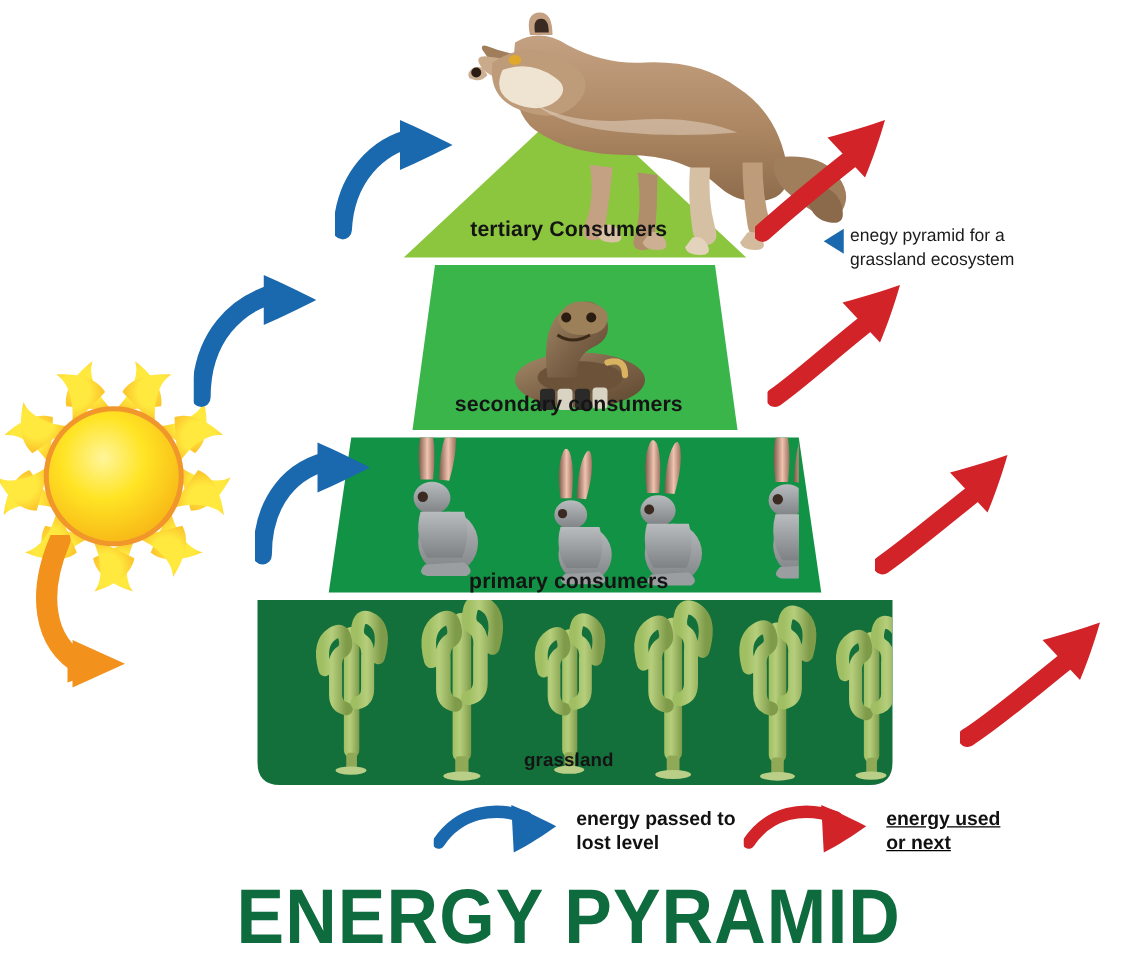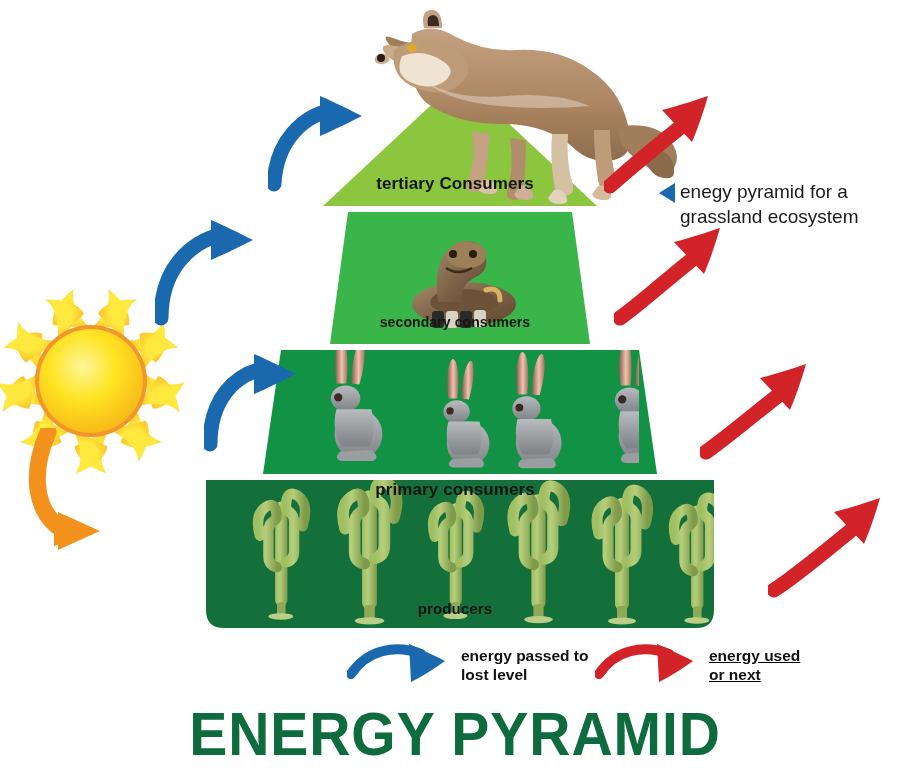--- a/index.html
+++ b/index.html
@@ -16,28 +16,28 @@
   .tier-label{
     position:absolute;
     font-family:"Liberation Sans", sans-serif;
     font-weight:bold;
     color:#141414;
     white-space:nowrap;
     text-align:center;
     letter-spacing:.1px;
   }
   #label-tertiary{font-size:17px;left:0;right:0;top:174px;}
-  #label-secondary{font-size:14px;left:0;right:0;top:314px;}
-  #label-primary{font-size:17px;left:0;right:0;top:455px;margin-top:25px;}
+  #label-secondary{font-size:17px;left:0;right:0;top:314px;}
+  #label-primary{font-size:17px;left:0;right:0;top:455px;}
   #label-producers{font-size:15px;left:0;right:0;top:600px;}
 
   
   #caption{
     position:absolute;left:680px;top:179px;width:215px;
-    font-size:19px;line-height:1.33;color:#1b1b1b;
+    font-size:14px;line-height:1.33;color:#1b1b1b;
     font-family:"Liberation Sans", sans-serif;
   }
   #caption-marker{position:absolute;left:657px;top:182px;}
 
   
   #legend{position:absolute;left:165px;top:640px;width:700px;height:56px;}
   .legend-item{position:absolute;display:flex;align-items:center;}
   .legend-text{
     font-size:15.5px;font-weight:bold;color:#111;
     line-height:1.25;margin-left:6px;
@@ -356,21 +356,21 @@
   <div class="abs" style="left:768px;top:492px;">
     <svg width="140" height="110" viewBox="0 0 140 110">
       <path d="M6,98 C28,84 56,60 86,36" fill="none" stroke="#D22328" stroke-width="15" stroke-linecap="round"></path>
       <path d="M66,20 C82,16 100,10 112,6 C108,20 102,38 96,52 Z" fill="#D22328"></path>
     </svg>
   </div>
 
   <div class="tier-label" id="label-tertiary">tertiary Consumers</div>
   <div class="tier-label" id="label-secondary">secondary consumers</div>
   <div class="tier-label" id="label-primary">primary consumers</div>
-  <div class="tier-label" id="label-producers">producers</div>
+  <div class="tier-label" id="label-producers">grassland</div>
 
   <div id="caption-marker">
     <svg width="20" height="22" viewBox="0 0 20 22">
         <path d="M18,1 L18,21 L2,11 Z" fill="#1A69AE"></path>
       </svg>
   </div>
   <div id="caption">
     <div>enegy pyramid for a</div>
     <div>grassland ecosystem</div>
   </div>

